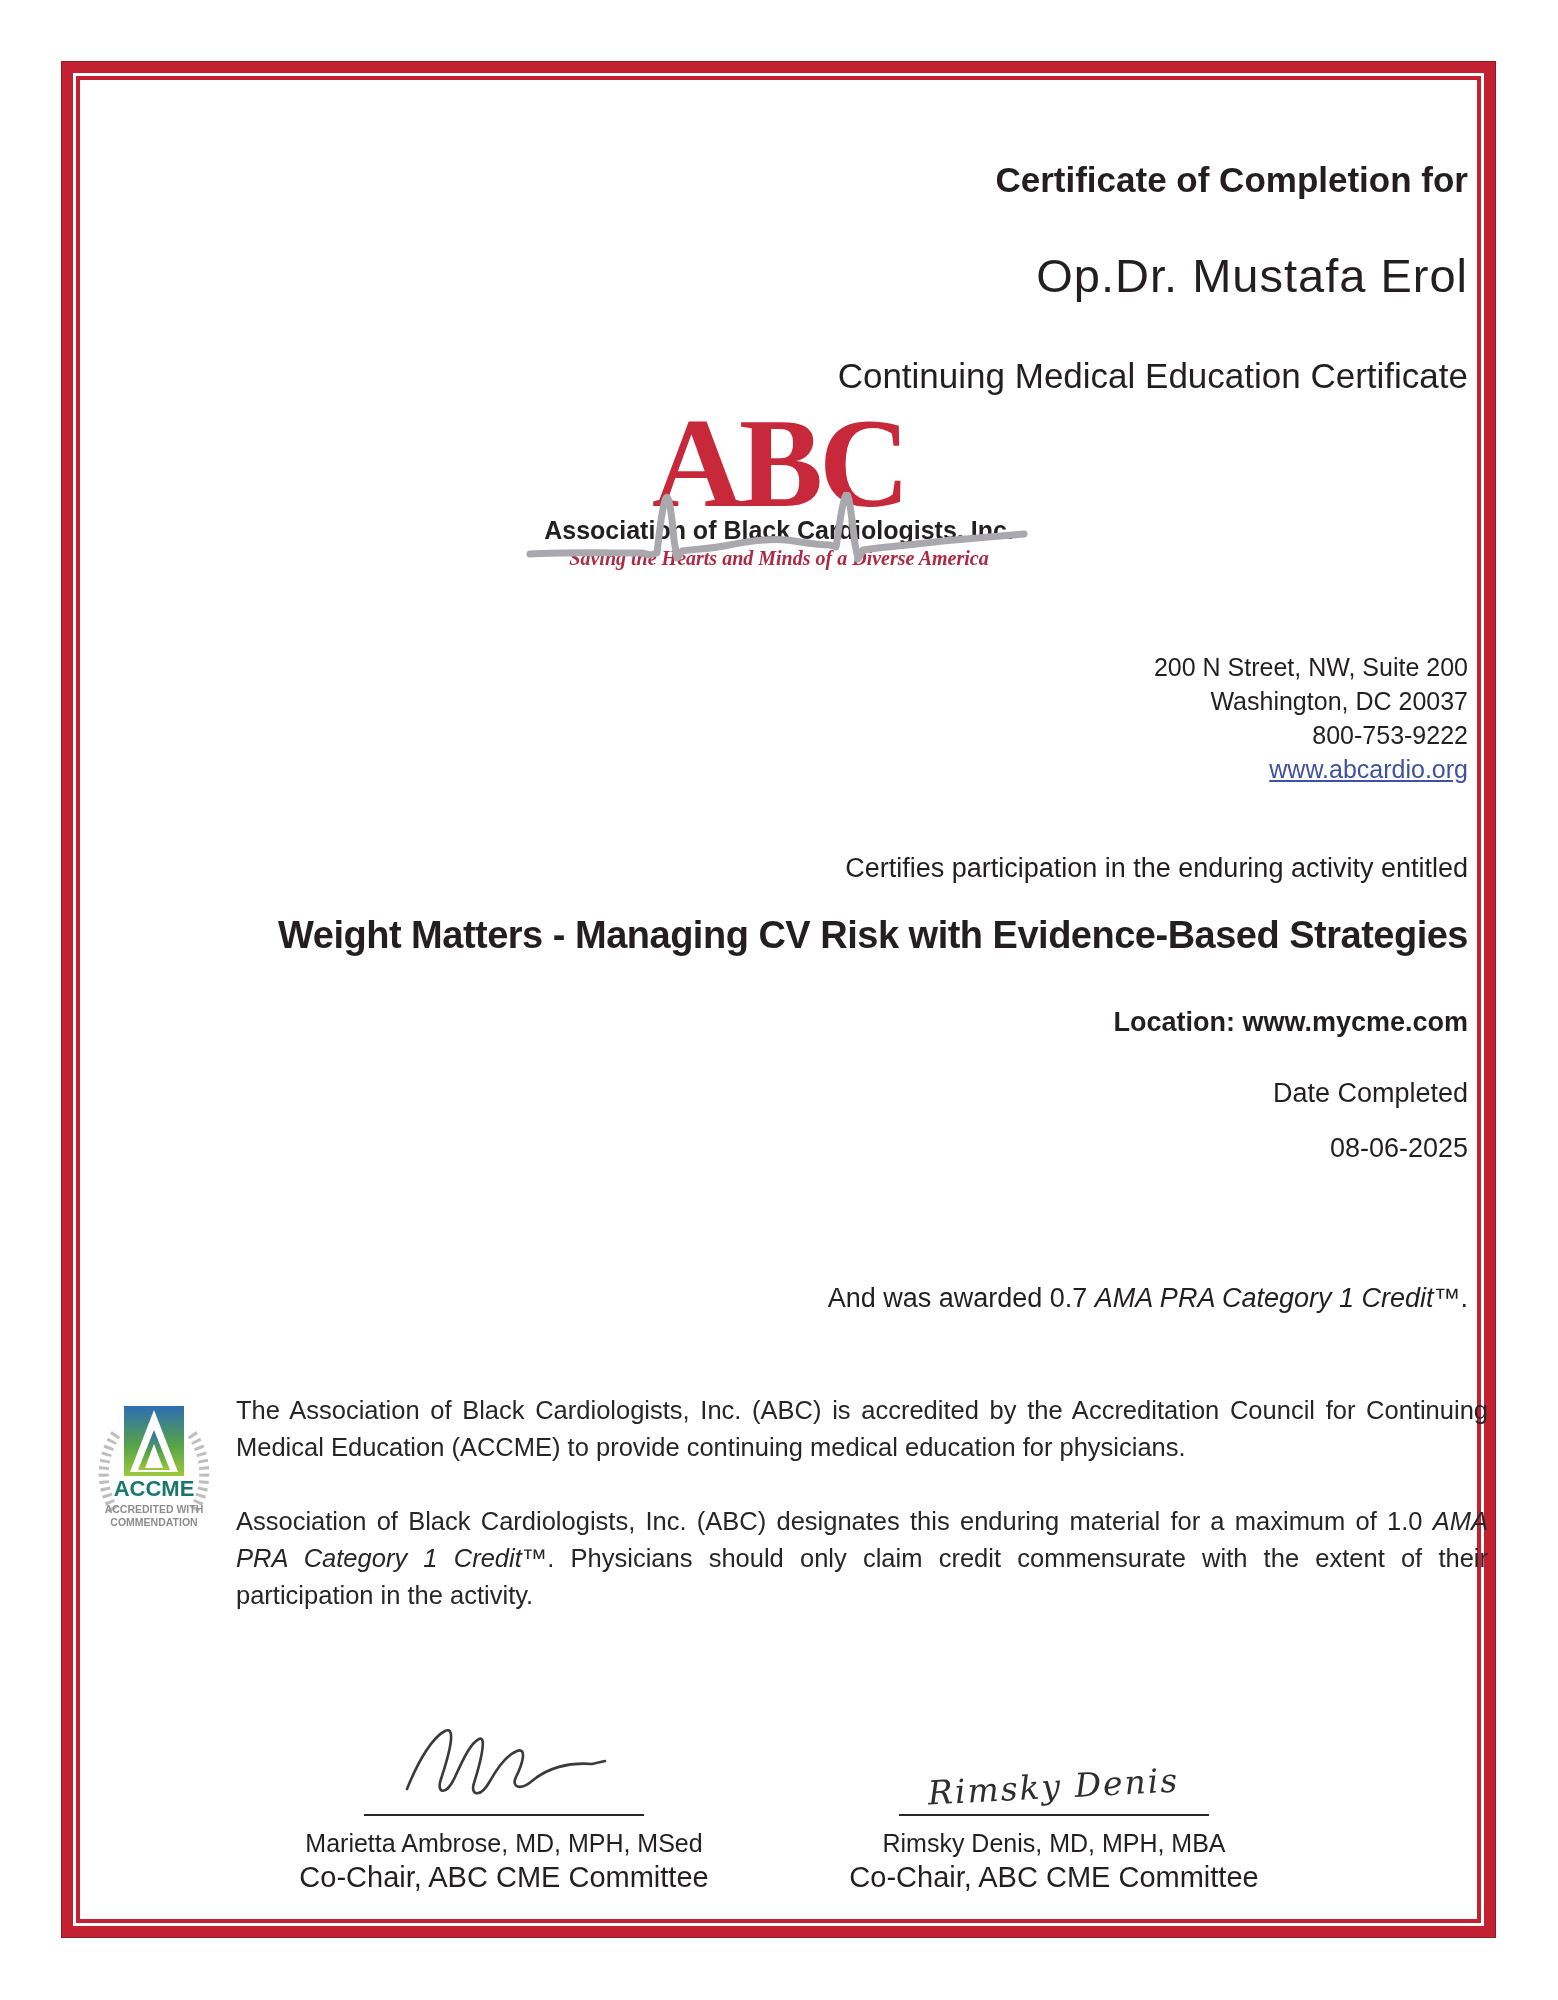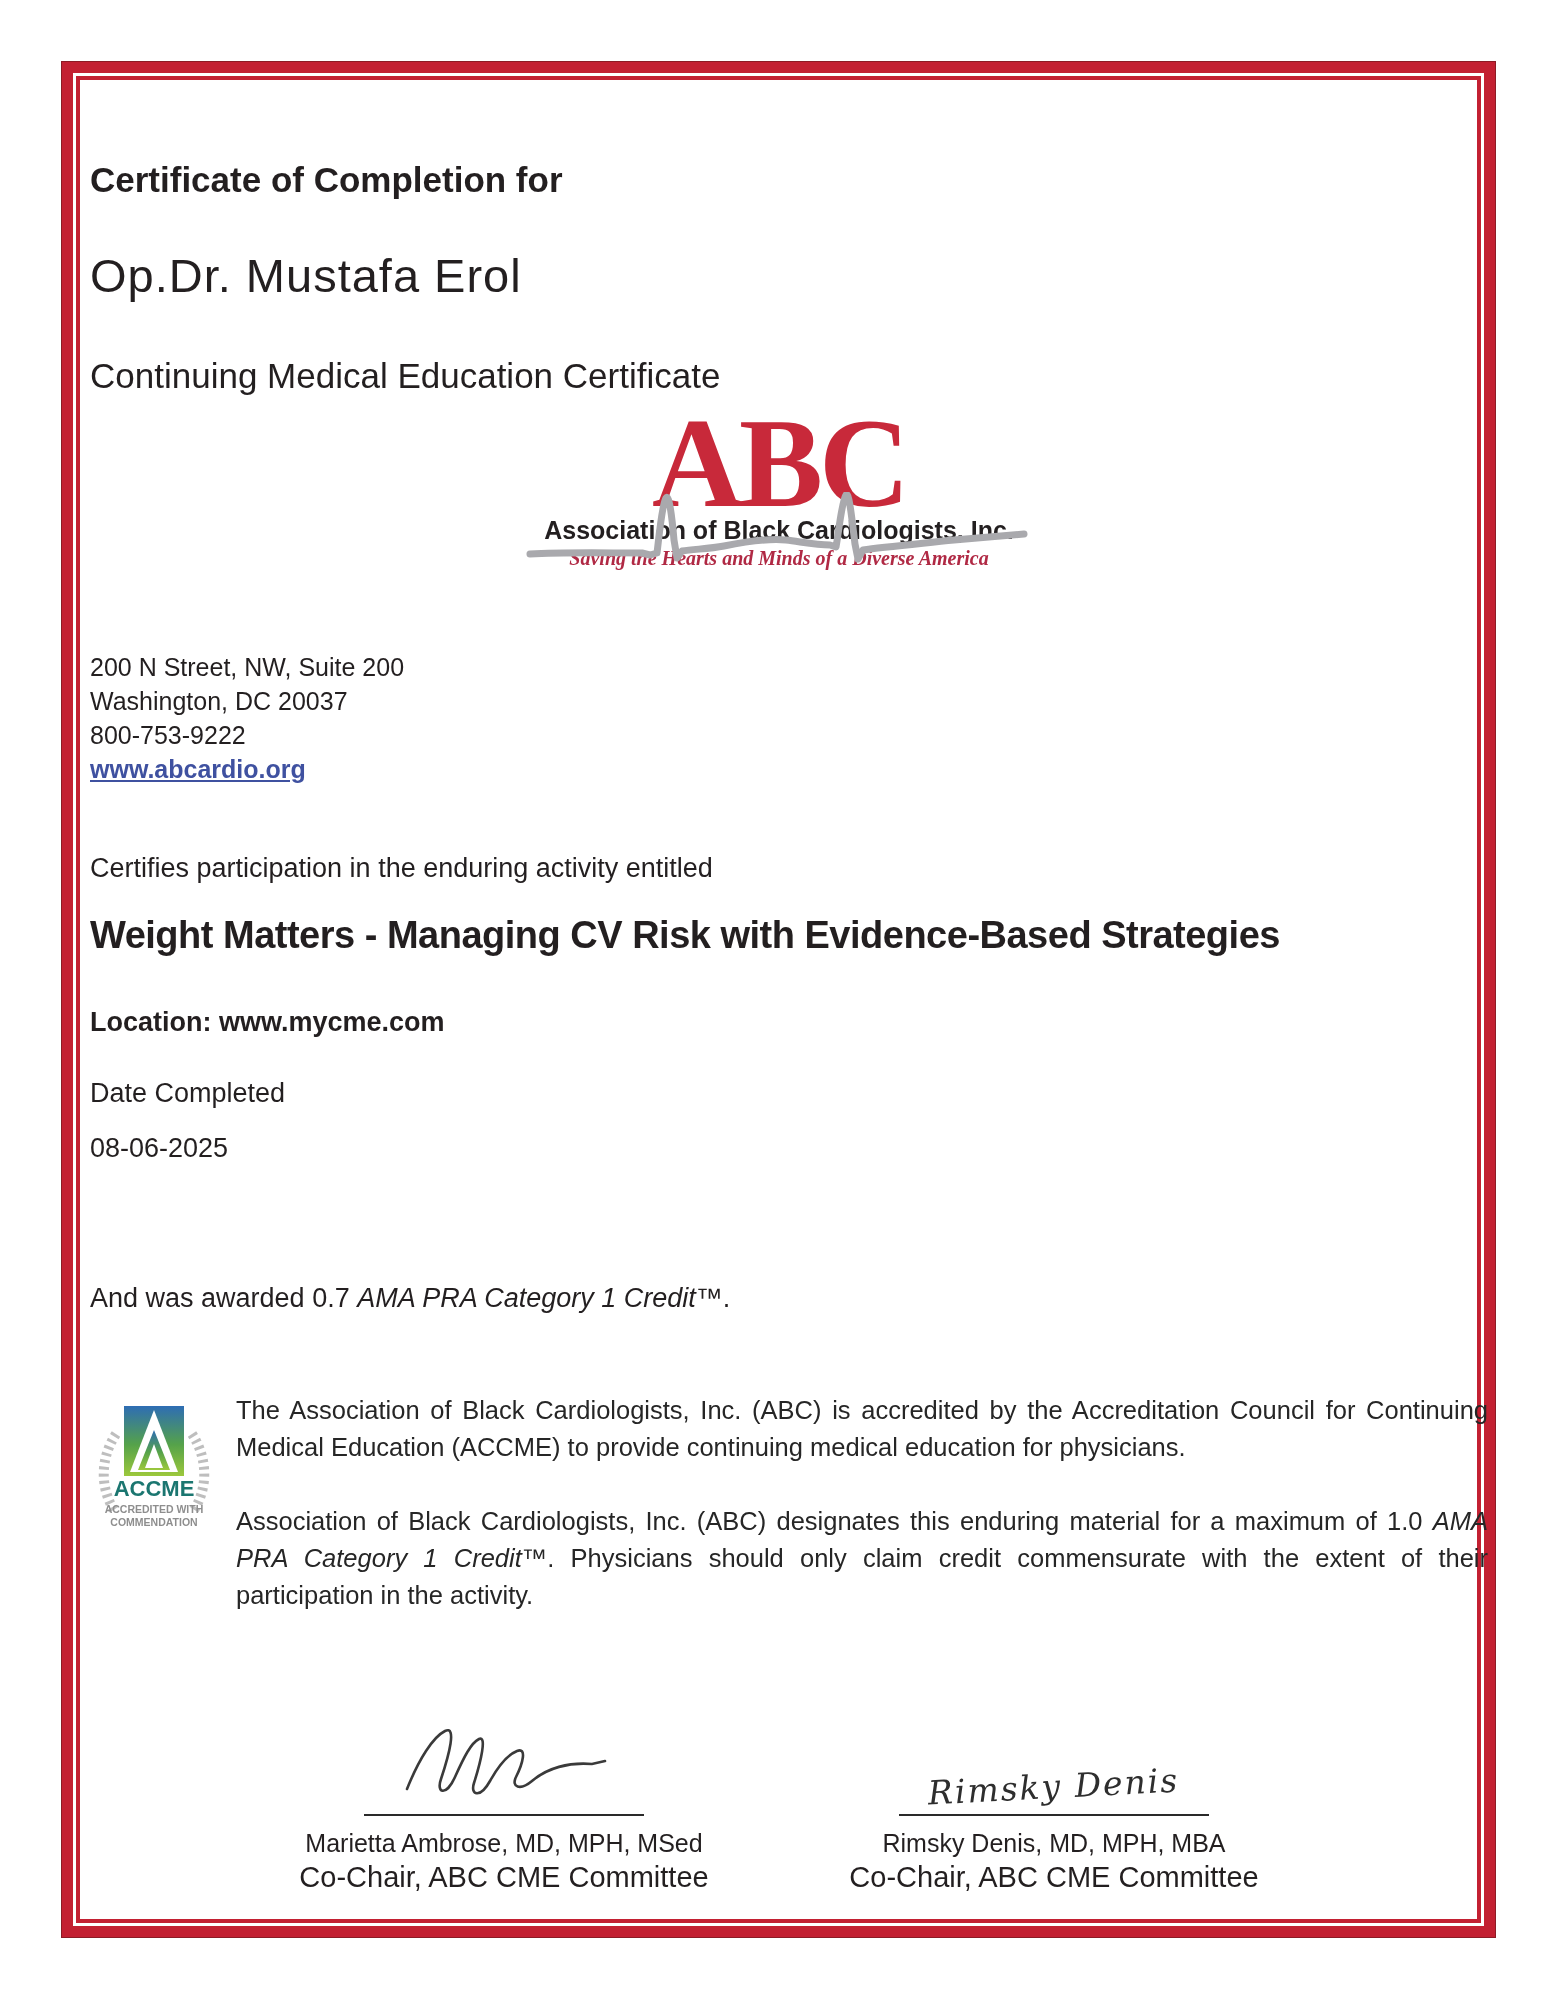--- a/index.html
+++ b/index.html
@@ -20,21 +20,21 @@
   
   .frame{
     position:absolute;left:62px;top:62px;width:1433px;height:1875px;
     border:11px solid var(--red);
     box-shadow:0 0 0 1px #8c1b25;
   }
   .frame::after{
     content:"";position:absolute;inset:3px;border:4px solid var(--red);
   }
   
-  .cline{position:absolute;left:90px;right:90px;text-align:left;}
+  .cline{position:absolute;left:90px;right:90px;text-align:right;}
   
   .heading       {top:160px;font-size:35px;font-weight:bold;}
   .recipient     {top:248px;font-size:47px;font-weight:400;letter-spacing:1px;}
   .subheading    {top:356px;font-size:35px;font-weight:normal;}
 
   .logo-block{position:absolute;top:414px;left:0;right:0;text-align:center;}
   .logo-inner{position:relative;display:inline-block;width:470px;}
   .logo-acronym{
     font-family:"Liberation Serif",serif;font-weight:bold;
     font-size:126px;line-height:100px;color:var(--logo-red);
@@ -45,21 +45,21 @@
     font-size:25px;font-weight:bold;color:var(--ink);margin-top:2px;
     position:relative;z-index:1;
   }
   .logo-tagline{
     font-family:"Liberation Serif",serif;font-style:italic;font-weight:bold;
     font-size:20px;color:var(--tagline-red);margin-top:2px;
   }
 
   .address{top:650px;font-size:25px;line-height:34px;}
   .address .link{
-    color:var(--link-blue);text-decoration:underline;cursor:pointer;font-weight:bold;
+    color:var(--link-blue);text-decoration:underline;cursor:pointer;
   }
 
   .participation {top:853px;font-size:27px;}
   .activity      {top:914px;font-size:38px;font-weight:bold;letter-spacing:-0.5px;}
   .location      {top:1007px;font-size:27px;font-weight:bold;}
   .date-label    {top:1078px;font-size:27px;}
   .date-value    {top:1133px;font-size:27px;}
   .award         {top:1283px;font-size:27px;}
   .it{font-style:italic;}
 

